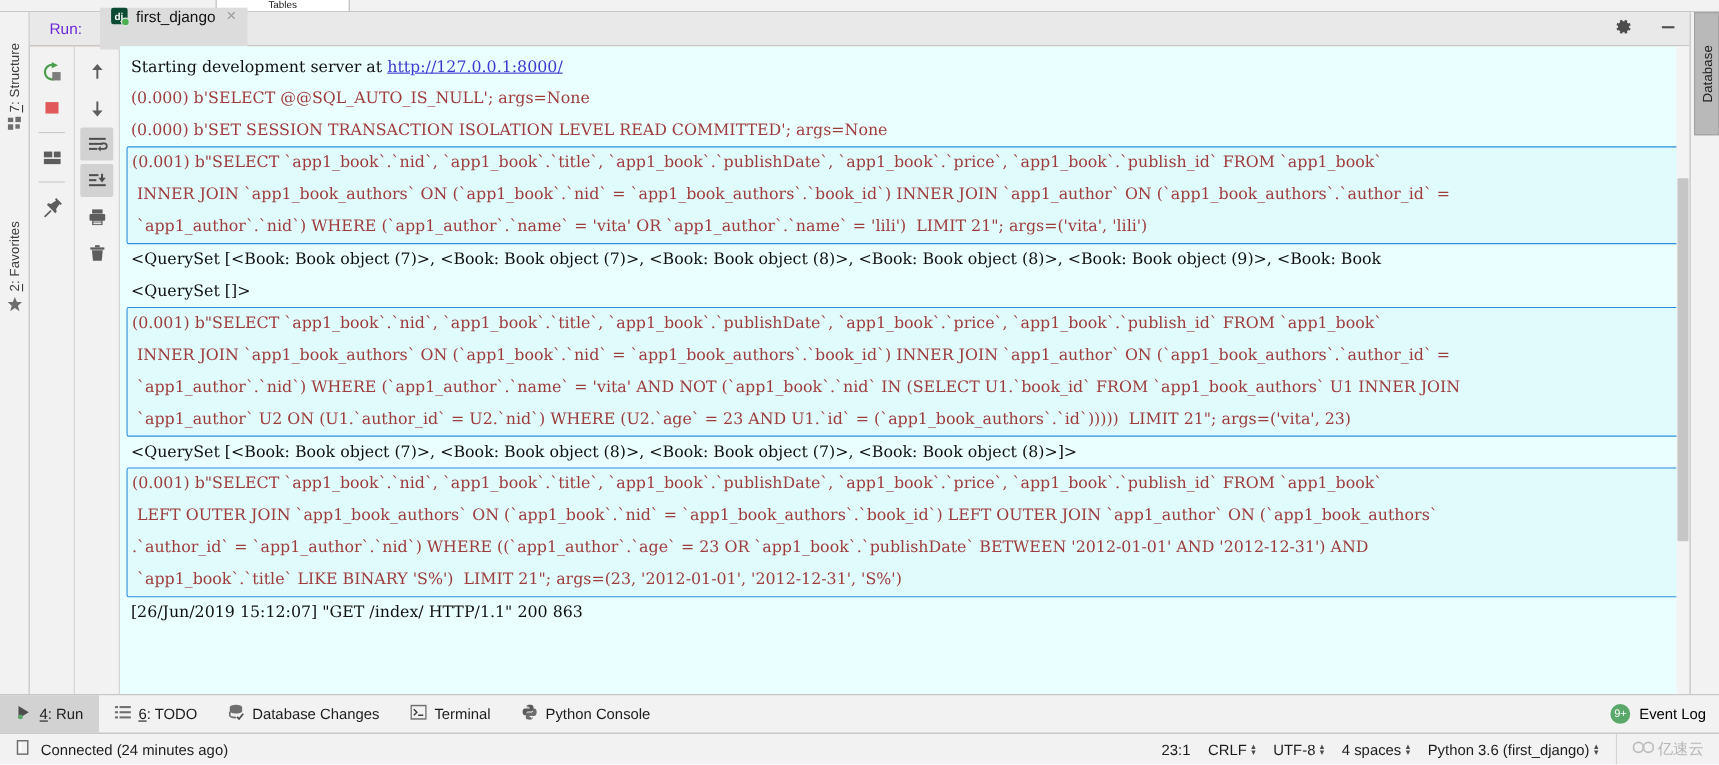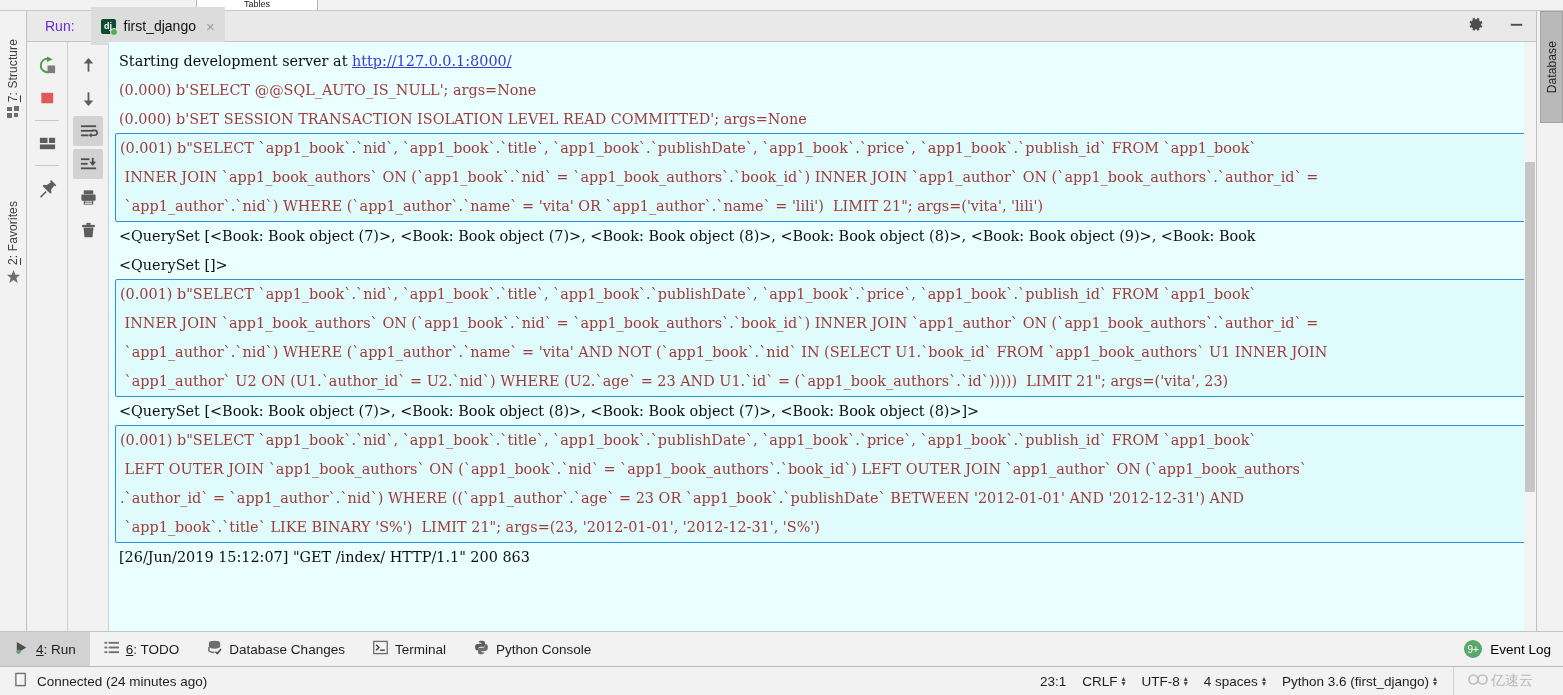--- a/index.html
+++ b/index.html
@@ -113,21 +113,21 @@
     position: relative;
   }
   .tw-title {
     margin-left: 18px;
     font-size: 14px;
     color: #6d28d9;
   }
   .run-tab {
     margin-left: 16px;
     height: 38px;
-    display: flex; align-items: center;
+    display: flex; align-items: flex-start;
     padding: 0 8px 0 10px;
     background: #dcdcdc;
     gap: 8px;
   }
   .run-tab .tab-name { font-size: 14px; color: #111; }
   .run-tab .close-x {
     color: #9a9a9a; font-size: 15px; line-height: 1;
     padding: 0 2px;
   }
   .dj-icon {
@@ -243,21 +243,21 @@
   .status-bar {
     flex: 0 0 28px; height: 28px;
     display: flex; align-items: center;
     background: #f2f2f2;
     border-top: 1px solid #b9b9b9;
     position: relative;
     font-size: 13.5px; color: #1d1d1d;
   }
   .sb-left { display: flex; align-items: center; gap: 8px; padding-left: 14px; }
   .sb-right {
-    position: absolute; right: 16px; top: 0; height: 28px;
+    position: absolute; right: 0; top: 0; height: 28px;
     display: flex; align-items: center; gap: 16px; padding-right: 4px;
   }
   .sb-pick { display: flex; align-items: center; gap: 4px; }
   .spin { display: inline-flex; flex-direction: column; line-height: 5px; font-size: 8px; color: #4a4a4a; }
   .watermark {
     display: flex; align-items: center; gap: 3px;
     color: #b6b6b6; font-size: 14px;
     border-left: 1px solid #d4d4d4;
     padding: 0 10px 0 14px; height: 28px;
   }

